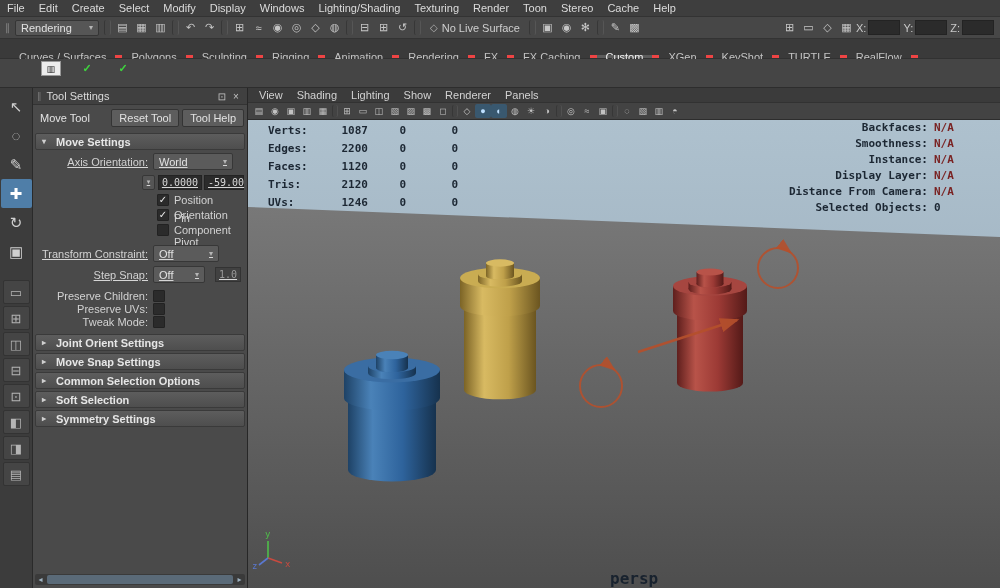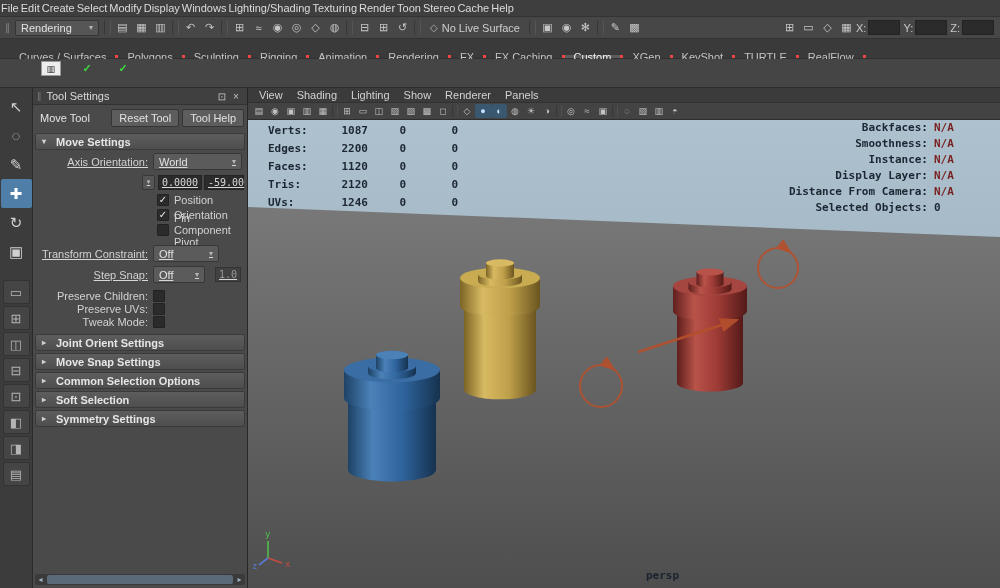--- a/index.html
+++ b/index.html
@@ -4,21 +4,21 @@
 <style>
   * { margin:0; padding:0; box-sizing:border-box; }
   html,body { width:1000px; height:588px; overflow:hidden; background:#3a3a3a;
     font-family:"Liberation Sans", sans-serif; font-size:11px; color:#d6d6d6;
     -webkit-user-select:none; user-select:none; }
   .root { position:relative; width:1000px; height:588px; background:#444; overflow:hidden; }
 
   
   .menubar { position:absolute; left:0; top:0; width:1000px; height:17px; background:#3e3e3e;
     border-bottom:1px solid #333; display:flex; align-items:center; }
-  .menu-item { padding:1px 1px; color:#dcdcdc; cursor:default; }
+  .menu-item { padding:1px 7px; color:#dcdcdc; cursor:default; }
 
   
   .statusline { position:absolute; left:0; top:17px; width:1000px; height:22px; background:#474747;
     border-bottom:1px solid #333; display:flex; align-items:center; padding:0 3px; }
   .sl-grip { color:#8a8a8a; font-size:10px; padding:0 2px; }
   .mode-selector { height:16px; min-width:84px; background:#565656; border:1px solid #353535; border-radius:2px;
     display:flex; align-items:center; justify-content:space-between; padding:0 5px; margin:0 3px; color:#e2e2e2; }
   .dd-arr { font-size:8px; color:#b5b5b5; margin-left:4px; }
   .sl-ico { width:19px; height:18px; display:flex; align-items:center; justify-content:center;
     color:#c6c6c6; font-size:11px; border-radius:2px; }
@@ -28,21 +28,21 @@
   .live-surface .ls-ico { color:#b0b0b0; font-size:10px; }
   .sl-spacer { flex:1; }
   .sl-coord { display:flex; align-items:center; gap:2px; margin-right:3px; }
   .sl-coord-lbl { color:#c9c9c9; }
   .sl-coord-field { width:32px; height:15px; background:#2b2b2b; border:1px solid #232323; color:#d8d8d8;
     font-family:"DejaVu Sans Mono", monospace; font-size:10px; padding:0 2px; }
 
   
   .shelftabs { position:absolute; left:0; top:39px; width:1000px; height:20px; background:#3a3a3a;
     border-bottom:1px solid #313131; display:flex; align-items:stretch; padding-left:10px; }
-  .shelf-tab { display:flex; align-items:center; padding:0 9px; color:#c4c4c4; border-right:3px solid #ef4444; cursor:default;margin-top:16px; }
+  .shelf-tab { display:flex; align-items:center; padding:0 9px; color:#c4c4c4; border-right:7px solid #ef4444; cursor:default;margin-top:16px; }
   .shelf-tab.active { background:#5c5c5c; color:#f2f2f2; }
 
   
   .shelf { position:absolute; left:0; top:59px; width:1000px; height:29px; background:#454545;
     border-bottom:1px solid #2d2d2d; display:flex; align-items:flex-start; padding:2px 0 0 36px; gap:6px; }
   .shelf-item { width:30px; display:flex; flex-direction:column; align-items:center; cursor:default; }
   .sh-ico { width:20px; height:15px; display:flex; align-items:center; justify-content:center; font-size:11px; color:#cfcfcf; }
   .sh-ico.hist { background:#ededed; color:#2b2b2b; border:1px solid #999; font-size:9px; }
   .sh-ico.check { color:#3ed43e; font-weight:bold; }
   .sh-lbl { font-size:8px; color:#c2c2c2; margin-top:18px; }
@@ -68,21 +68,21 @@
   .ts-toolname { flex:1; color:#e4e4e4; }
   .ts-btn { height:18px; background:#5d5d5d; border:1px solid #343434; border-radius:2px; color:#e2e2e2;
     display:flex; align-items:center; justify-content:center; padding:0 7px; white-space:nowrap; cursor:default; }
   .fsec { height:17px; background:linear-gradient(#5d5d5d,#4e4e4e); border:1px solid #3a3a3a; border-radius:2px;
     margin:2px 2px 1px 2px; display:flex; align-items:center; padding-left:6px; gap:6px; font-weight:bold; color:#e6e6e6; cursor:default; }
   .fsec .arr { font-size:8px; color:#cfcfcf; width:8px; }
   .ts-row { display:flex; align-items:center; height:21px; padding-right:3px;text-decoration:underline; }
   .ts-lbl { width:120px; text-align:right; padding-right:5px; color:#d2d2d2; white-space:nowrap; }
   .dropdown { height:17px; background:#5b5b5b; border:1px solid #373737; border-radius:2px;
     display:flex; align-items:center; justify-content:space-between; padding:0 5px; color:#e2e2e2; cursor:default; }
-  .dd-world { width:89px; } .dd-off { width:66px; }
+  .dd-world { width:80px; } .dd-off { width:66px; }
   .nfield { height:15px; background:#2b2b2b; border:1px solid #232323; color:#d8d8d8;
     font-family:"DejaVu Sans Mono", monospace; font-size:10px; display:flex; align-items:center; padding:0 3px; }
   .nfield.disabled { background:#414141; color:#9a9a9a; border-color:#333; }
   .mini-drop { width:14px; height:15px; background:#555; border:1px solid #373737; color:#bbb; font-size:7px;
     display:flex; align-items:center; justify-content:center; margin-right:3px; border-radius:2px; }
   .cb { width:12px; height:12px; background:#2b2b2b; border:1px solid #222; border-radius:1px; margin-right:5px;
     font-size:10px; line-height:10px; text-align:center; color:#ececec; cursor:default; flex:none; }
   .cb-row { display:flex; align-items:center; height:15px; padding-left:124px; color:#d2d2d2; }
   .cb-row-r { display:flex; align-items:center; height:13px; }
   .cb-row-r .ts-lbl { width:120px; }
@@ -110,21 +110,21 @@
   .h-lbl { width:72px; text-align:left; }
   .h-v1 { width:28px; text-align:right; }
   .h-v2 { width:38px; text-align:right; }
   .h-v3 { width:52px; text-align:right; }
   .hud-right { right:42px; top:0; line-height:16px; }
   .hud-rrow { display:flex; justify-content:flex-end; }
   .h-rlbl { text-align:right; white-space:nowrap; }
   .hud-rval { width:30px; padding-left:6px; text-align:left; }
   .hud-rval.na { color:#7a2424; }
   .persp-label { position:absolute; left:362px; top:449px; font-family:"DejaVu Sans Mono", monospace;
-    font-size:11px; font-weight:bold; color:#18222e;margin-left:36px; }
+    font-size:16px; font-weight:bold; color:#18222e; }
 </style>
 </head>
 <body>
 
 <div class="root">
 
   <div class="menubar">
 
   <span class="menu-item">File</span>
       <span class="menu-item">Edit</span>

